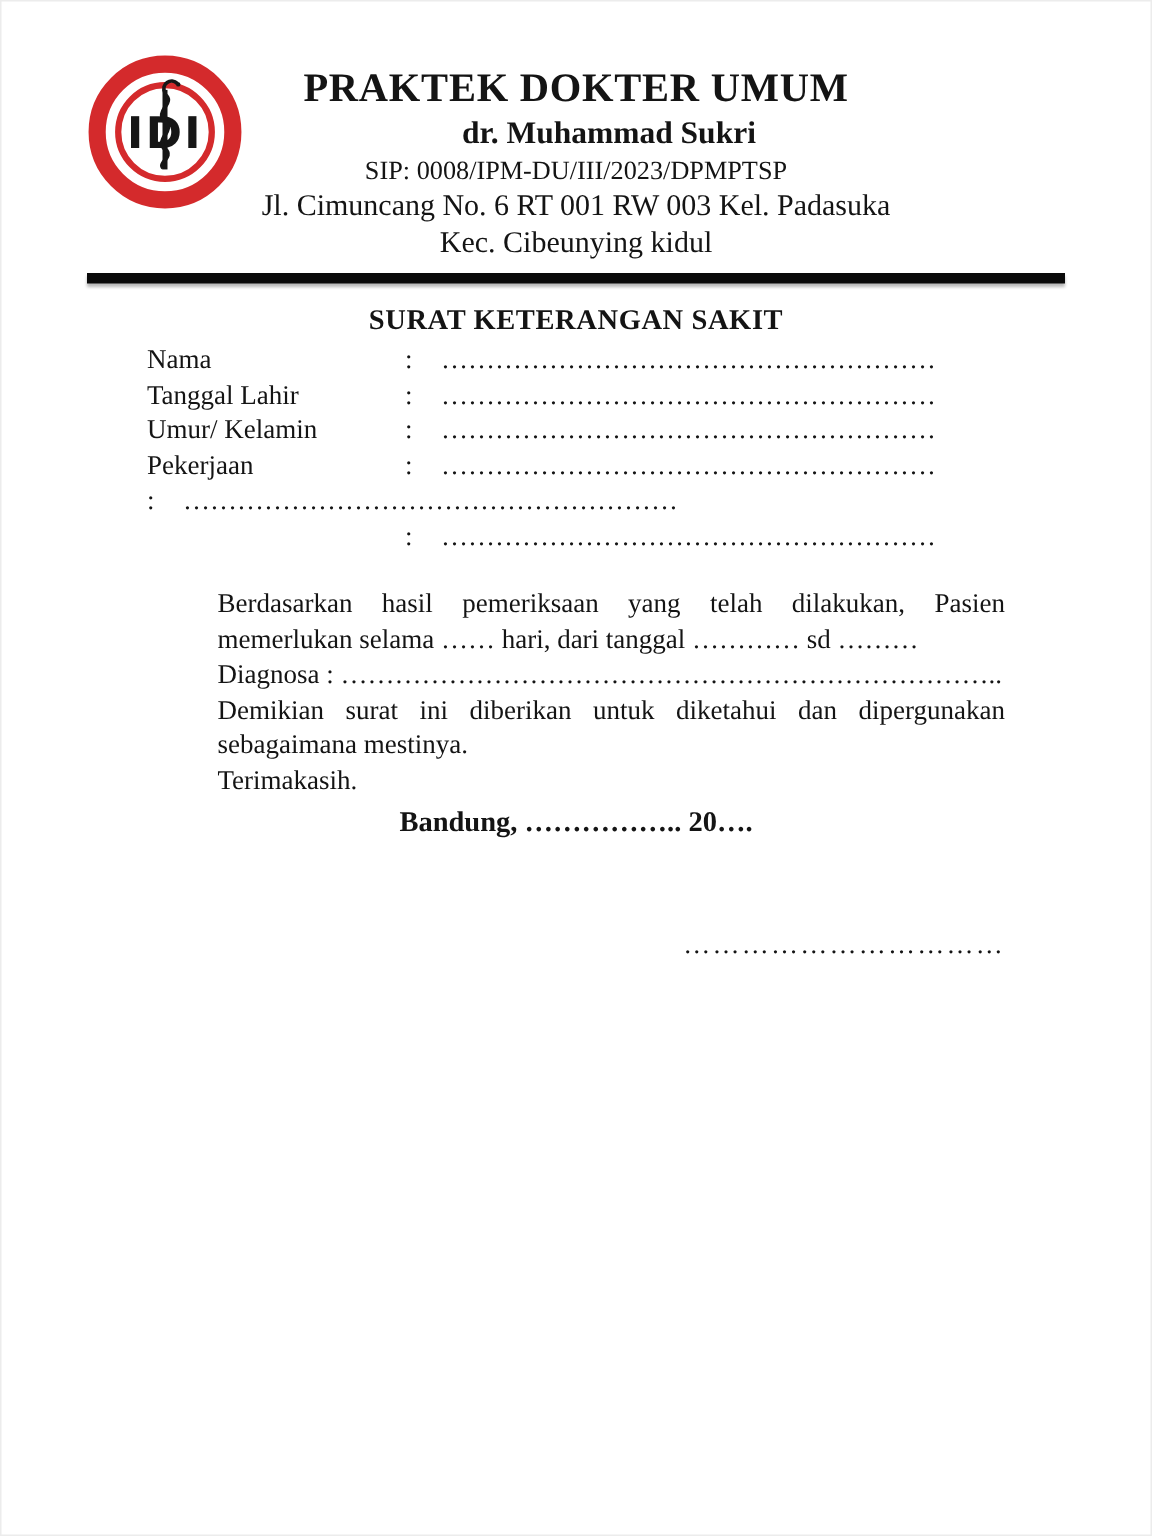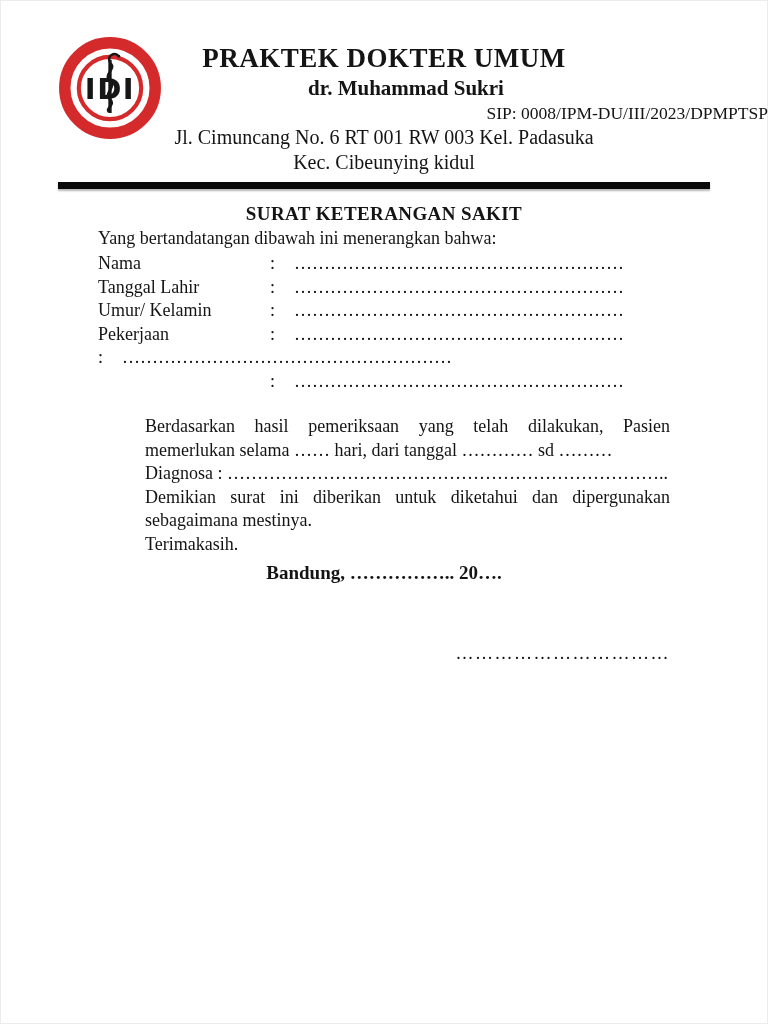--- a/index.html
+++ b/index.html
@@ -17,21 +17,21 @@
 
   
   .header { position: relative; padding-top: 42px; text-align: center; }
   .logo {
     position: absolute;
     left: 58px; top: 36px;
     width: 104px; height: 104px;
   }
   .clinic-title  { font-size: 27px; font-weight: bold; line-height: 33px; letter-spacing: .5px; }
   .doctor-name   { font-size: 21px; font-weight: bold; line-height: 26px; margin-left: 44px; }
-  .sip-line      { font-size: 17.5px; line-height: 24px; text-align: right; }
+  .sip-line      { font-size: 17.5px; line-height: 24px; }
   .addr1         { font-size: 20px; line-height: 25px; }
   .addr2         { font-size: 20px; line-height: 24px; }
 
   .divider {
     width: 652px; height: 7px;
     margin: 8px auto 0 auto;
     background: #0a0a0a;
     box-shadow: 0 2px 2px rgba(0,0,0,.28);
   }
 
@@ -92,21 +92,20 @@
     <div class="sip-line">SIP: 0008/IPM-DU/III/2023/DPMPTSP</div>
     <div class="addr1">Jl. Cimuncang No. 6 RT 001 RW 003 Kel. Padasuka</div>
     <div class="addr2">Kec. Cibeunying kidul</div>
   </div>
 
   <div class="divider"></div>
 
   <div class="letter">
 
     <div class="letter-title">SURAT KETERANGAN SAKIT</div>
-    <div class="intro">Yang bertandatangan dibawah ini menerangkan bahwa:</div>
 
     <div class="fields">
       <div class="field-row">
         <span class="field-label">Nama</span>
         <span class="field-colon">:</span>
         <span class="field-dots">……………………………………………………</span>
       </div>
       <div class="field-row">
         <span class="field-label">Tanggal Lahir</span>
         <span class="field-colon">:</span>

